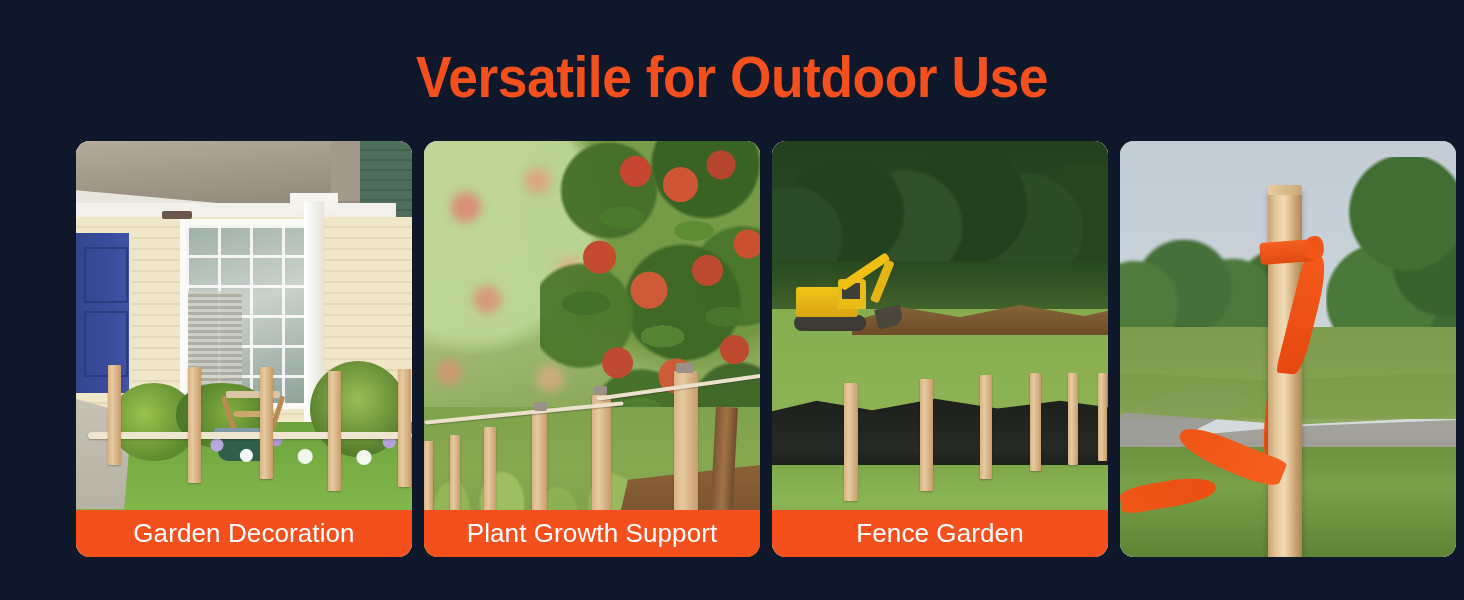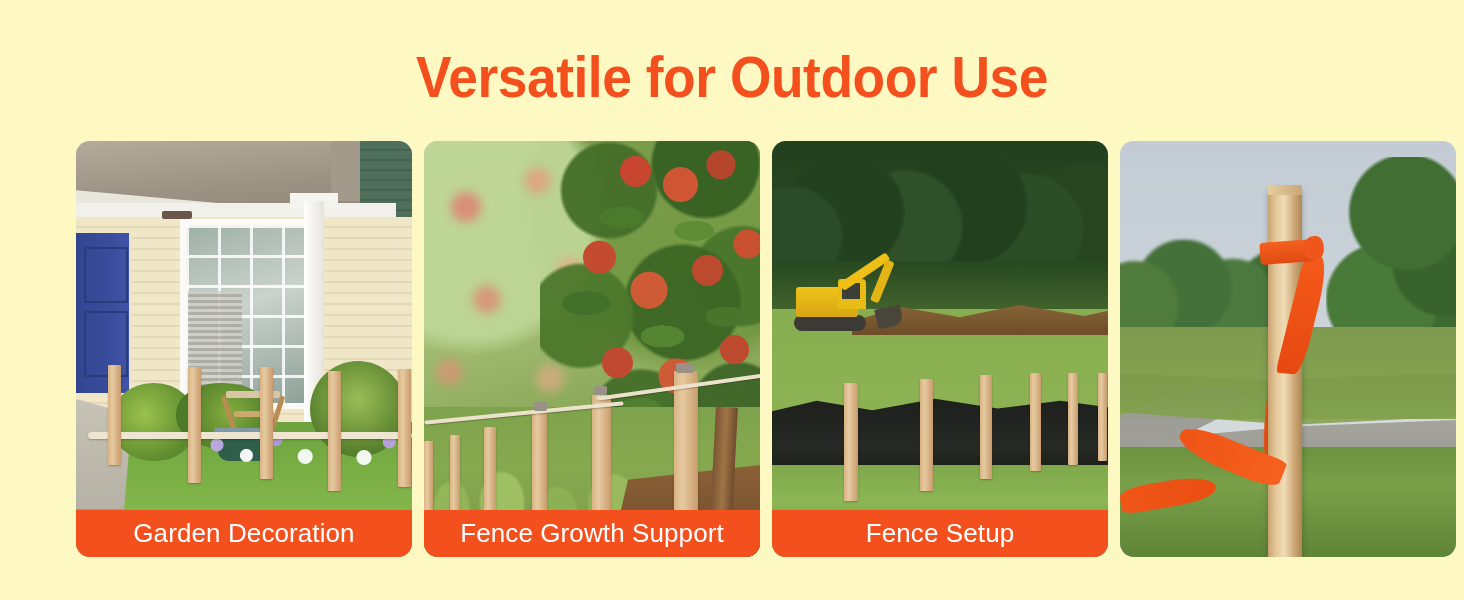--- a/index.html
+++ b/index.html
@@ -9,21 +9,21 @@
     height: 600px;
     background: #f7f7f7;
     font-family: "Liberation Sans", sans-serif;
     overflow: hidden;
   }
 
   .banner {
     position: relative;
     width: 1464px;
     height: 600px;
-    background: #fef9c3;
+    background: #0f172a;
   }
 
   
   .headline {
     position: absolute;
     top: 42px;
     left: 0;
     width: 1464px;
     text-align: center;
     font-size: 58px;
@@ -546,21 +546,21 @@
         <div class="stake" style="left:60px;bottom:34px;width:12px;height:96px;"></div>
         <div class="stake" style="left:108px;bottom:26px;width:15px;height:118px;"></div>
         <div class="stake" style="left:168px;bottom:12px;width:19px;height:150px;"></div>
         <div class="stake" style="left:250px;bottom:0px;width:24px;height:186px;"></div>
         <div class="c2-wire" style="left:0px;bottom:142px;width:200px;transform:rotate(-5.5deg);"></div>
         <div class="c2-wire" style="left:172px;bottom:168px;width:170px;transform:rotate(-8deg);"></div>
         <div class="clip" style="left:110px;bottom:146px;"></div>
         <div class="clip" style="left:170px;bottom:162px;"></div>
         <div class="clip" style="left:252px;bottom:184px;width:18px;height:10px;"></div>
       </div>
-      <div class="caption">Fence Growth Support</div>
+      <div class="caption">Plant Growth Support</div>
     </div>
 
     <div class="card">
       <div class="photo">
         <div class="c3-sky"></div>
         <div class="c3-forest"></div>
         <div class="c3-forest2"></div>
         <div class="c3-field"></div>
         <div class="c3-dirt"></div>
         <div class="c3-exc">
@@ -573,21 +573,21 @@
         </div>
         <div class="c3-silt"></div>
         <div class="c3-grassfront"></div>
         <div class="stake" style="left:72px;bottom:56px;width:14px;height:118px;z-index:12;"></div>
         <div class="stake" style="left:148px;bottom:66px;width:13px;height:112px;z-index:12;"></div>
         <div class="stake" style="left:208px;bottom:78px;width:12px;height:104px;z-index:12;"></div>
         <div class="stake" style="left:258px;bottom:86px;width:11px;height:98px;z-index:12;"></div>
         <div class="stake" style="left:296px;bottom:92px;width:10px;height:92px;z-index:12;"></div>
         <div class="stake" style="left:326px;bottom:96px;width:9px;height:88px;z-index:12;"></div>
       </div>
-      <div class="caption">Fence Setup</div>
+      <div class="caption">Fence Garden</div>
     </div>
 
     <div class="card">
       <div class="photo">
         <div class="c4-sky"></div>
         <div class="c4-trees-r"></div>
         <div class="c4-trees-l"></div>
         <div class="c4-field1"></div>
         <div class="c4-road"></div>
         <div class="c4-road2"></div>

